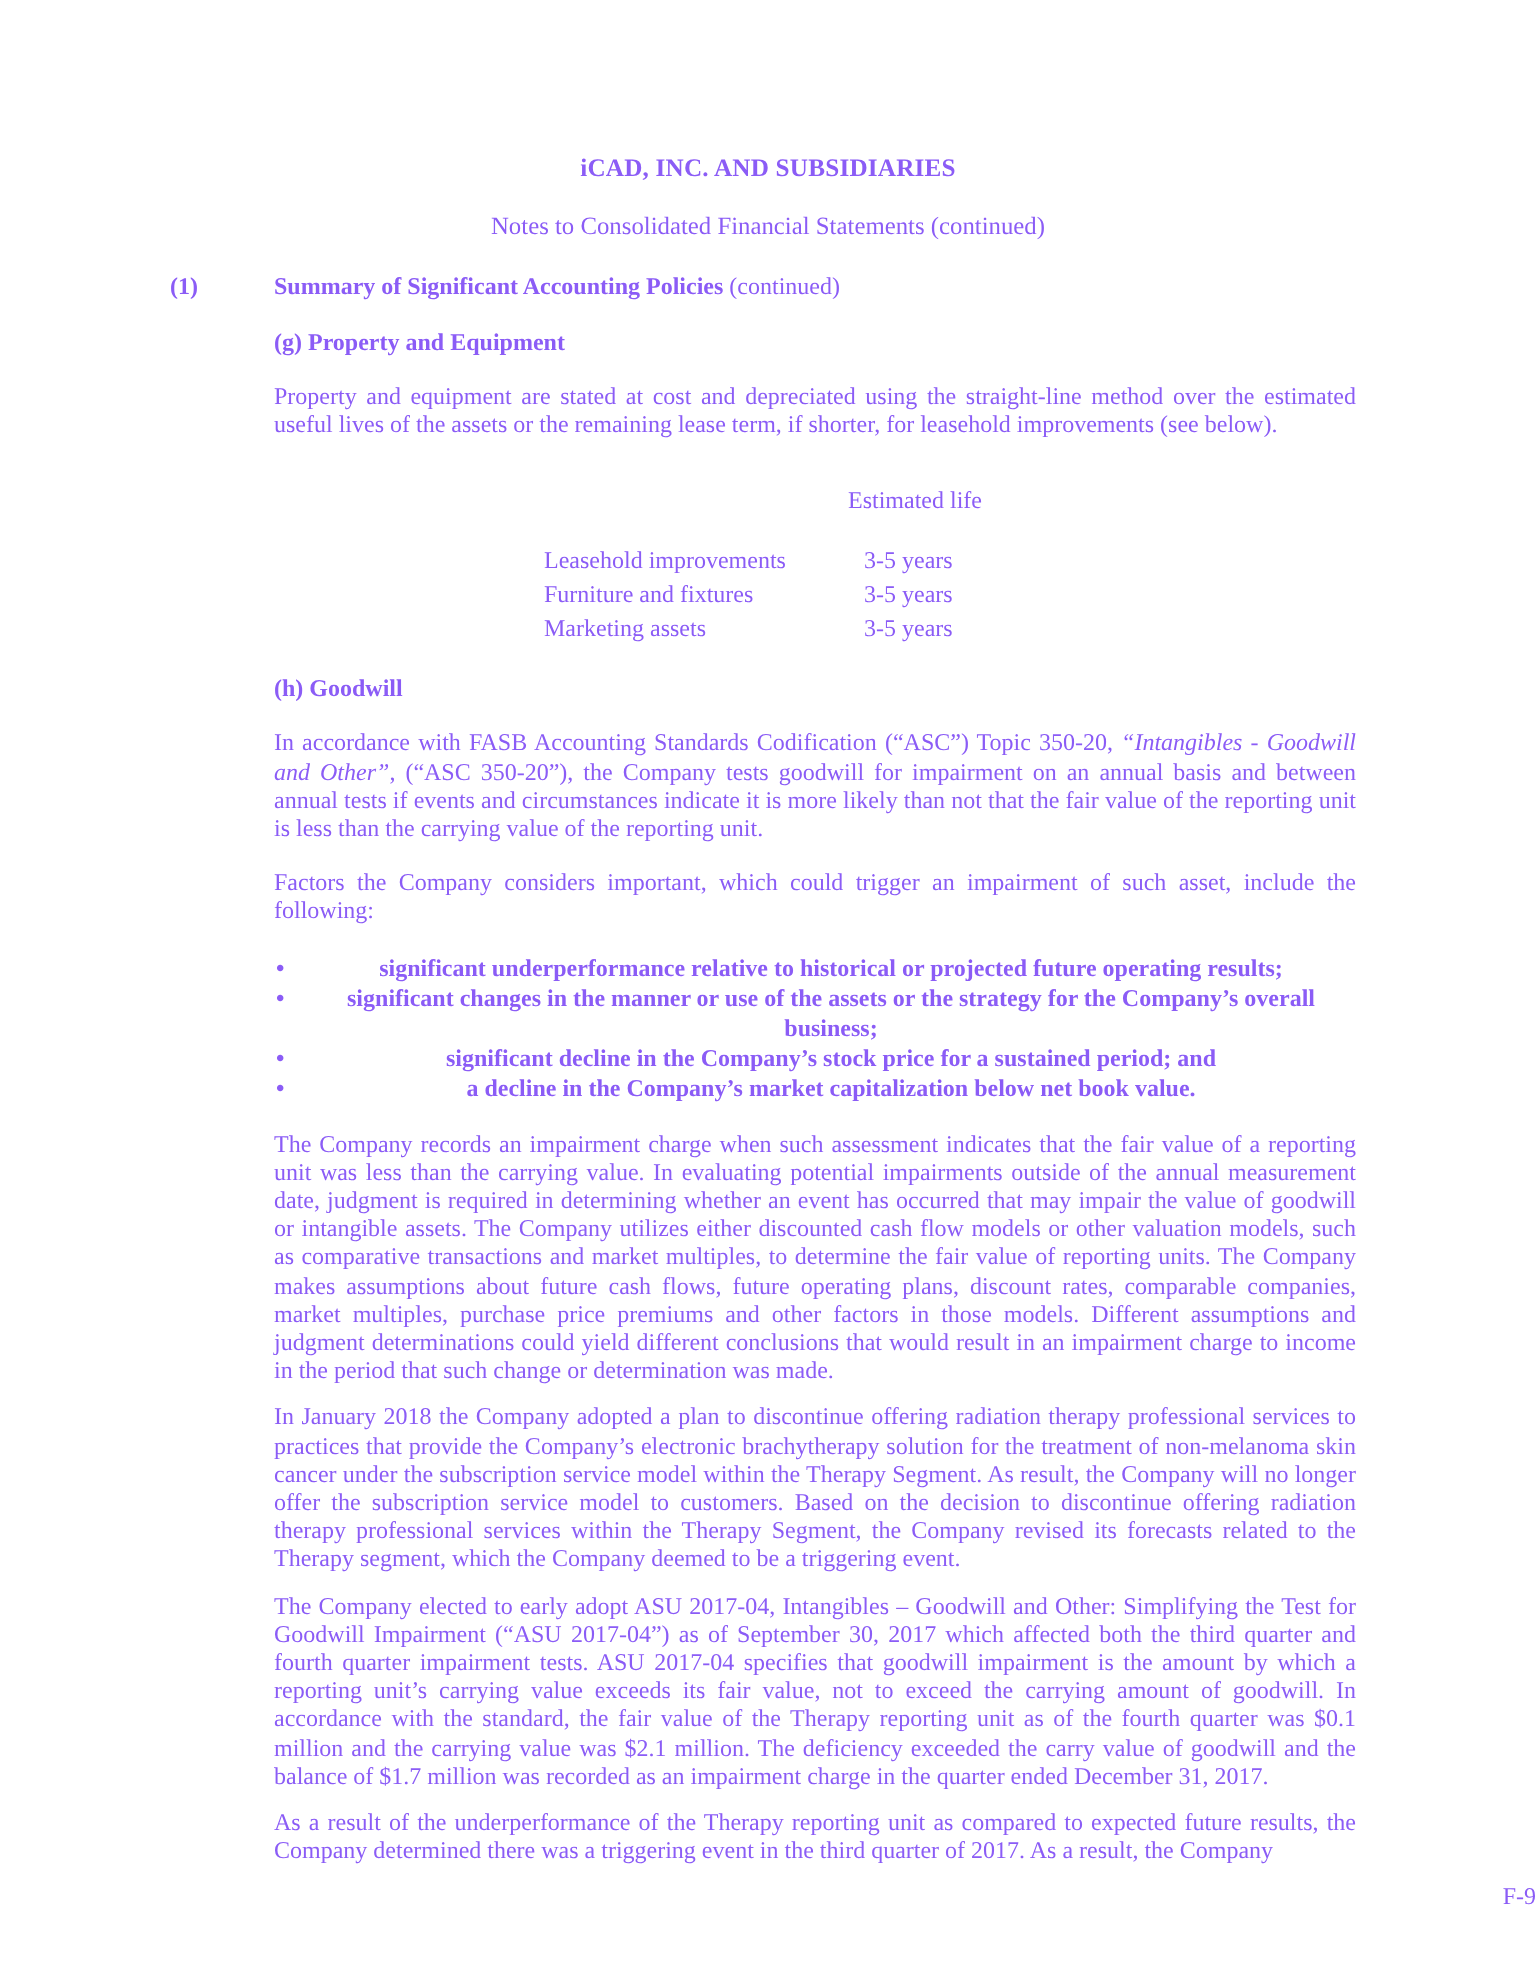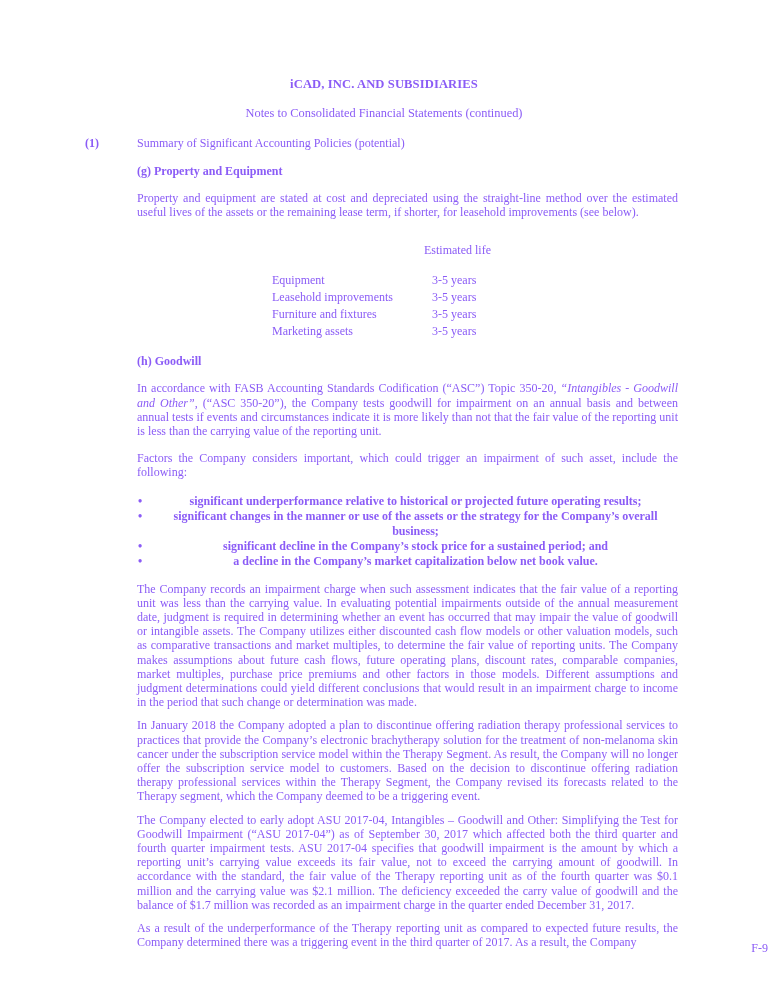--- a/index.html
+++ b/index.html
@@ -12,21 +12,21 @@
     font-family: "Liberation Serif", "DejaVu Serif", serif;
     font-size: 12px;
     overflow: hidden;
   }
   .doc-header { padding-top: 77px; text-align: center; }
   .doc-title { font-weight: bold; font-size: 12.6px; line-height: 14px; letter-spacing: 0.1px; }
   .doc-subtitle { margin-top: 15px; font-size: 12.4px; line-height: 14px; }
 
   .note-row { margin-top: 16px; padding-left: 85px; display: flex; line-height: 14px; }
   .note-number { width: 52px; flex-shrink: 0; font-weight: bold; }
-  .note-heading .bold { font-weight: normal; }
+  .note-heading .bold { font-weight: bold; }
 
   .content { margin-left: 137px; width: 541px; }
 
   .sub-heading { font-weight: bold; margin-top: 14px; line-height: 14px; }
 
   p.body { margin: 13px 0 0 0; line-height: 14.2px; text-align: justify; }
   p.body.tight { margin-top: 9px; }
   .italic { font-style: italic; }
 
   .est-table { margin-top: 24px; }
@@ -63,34 +63,31 @@
 
 <div class="page">
 
   <div class="doc-header">
     <div class="doc-title">iCAD, INC. AND SUBSIDIARIES</div>
     <div class="doc-subtitle">Notes to Consolidated Financial Statements (continued)</div>
   </div>
 
   <div class="note-row">
     <span class="note-number">(1)</span>
-    <span class="note-heading"><span class="bold">Summary of Significant Accounting Policies</span><span> (potential)</span></span>
+    <span class="note-heading"><span class="bold">Summary of Significant Accounting Policies</span><span> (continued)</span></span>
   </div>
 
   <div class="content">
 
     <div class="sub-heading">(g) Property and Equipment</div>
 
     <p class="body">Property and equipment are stated at cost and depreciated using the straight-line method over the estimated useful lives of the assets or the remaining lease term, if shorter, for leasehold improvements (see below).</p>
 
     <div class="est-table">
       <div class="est-header">Estimated life</div>
-      <div class="est-row">
-        <span class="est-label">Equipment</span><span class="est-value">3-5 years</span>
-      </div>
       <div class="est-row">
         <span class="est-label">Leasehold improvements</span><span class="est-value">3-5 years</span>
       </div>
       <div class="est-row">
         <span class="est-label">Furniture and fixtures</span><span class="est-value">3-5 years</span>
       </div>
       <div class="est-row">
         <span class="est-label">Marketing assets</span><span class="est-value">3-5 years</span>
       </div>
     </div>

